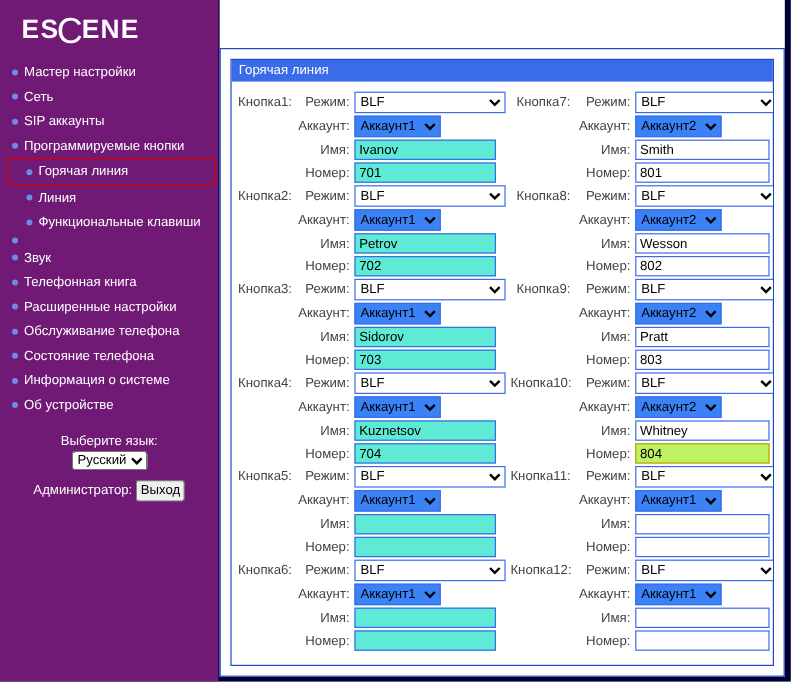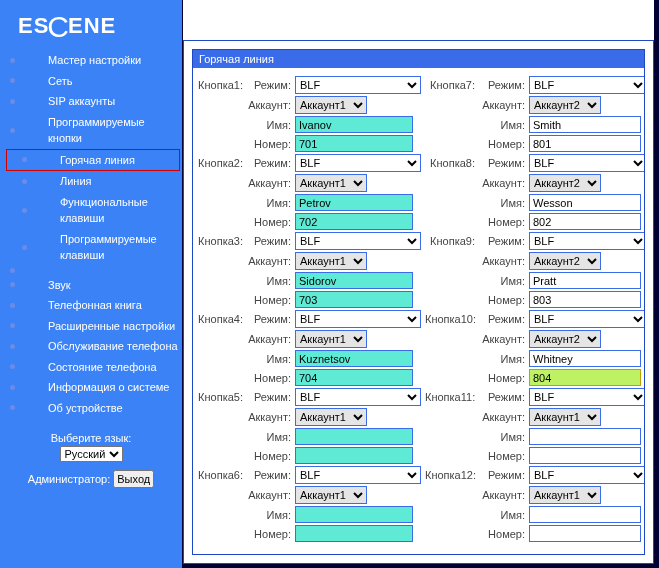--- a/index.html
+++ b/index.html
@@ -12,21 +12,21 @@
     width: 659px;
     height: 568px;
     overflow: hidden;
     position: relative;
   }
   .sidebar {
     position: absolute;
     left: 0; top: 0;
     width: 182px;
     height: 568px;
-    background: #3b82f6;
+    background: #701a75;
     color: #fff;
   }
   .logo {
     padding: 10px 6px 2px 18px;
     height: 50px;
   }
   .logo-text {
     font-size: 22px;
     font-weight: bold;
     color: #fff;
@@ -42,21 +42,20 @@
   }
   .nav {
     padding: 0 2px 0 6px;
   }
   .nav-item {
     padding: 2px 0 2px 4px;
     cursor: pointer;
     display: flex;
     align-items: center;
     line-height: 1.5;
-    gap: 28px;
   }
   .nav-item .bullet {
     width: 5px; height: 5px;
     border-radius: 50%;
     background: #6b8be8;
     margin-right: 5px;
     flex-shrink: 0;
   }
   .nav-item.sub { padding-left: 16px; }
   .nav-item.highlighted {
@@ -135,21 +134,21 @@
     font-size: 11px;
     border: 1px solid #3a6be8;
     height: 18px;
     background: #fff;
   }
   select.acct-select {
     width: 72px;
     font-size: 11px;
     border: 1px solid #3a6be8;
     height: 18px;
-    background: #e5e5e5;
+    background: #3b82f6;
   }
   input.text-input {
     width: 118px;
     font-size: 11px;
     border: 1px solid #3a6be8;
     height: 17px;
     padding: 0 3px;
     background: #5eead4;
   }
   select.mode-select-r {
@@ -208,24 +207,20 @@
         <span class="bullet"></span>
         <span class="nav-label">Горячая линия</span>
       </div>
     <div class="nav-item sub">
         <span class="bullet"></span>
         <span class="nav-label">Линия</span>
       </div>
     <div class="nav-item sub">
         <span class="bullet"></span>
         <span class="nav-label">Функциональные клавиши</span>
-      </div>
-    <div class="nav-item sub">
-        <span class="bullet"></span>
-        <span class="nav-label">Программируемые клавиши</span>
       </div>
     <div class="nav-item">
         <span class="bullet"></span>
       </div>
     <div class="nav-item">
         <span class="bullet"></span>
         <span class="nav-label">Звук</span>
       </div>
     <div class="nav-item">
         <span class="bullet"></span>

